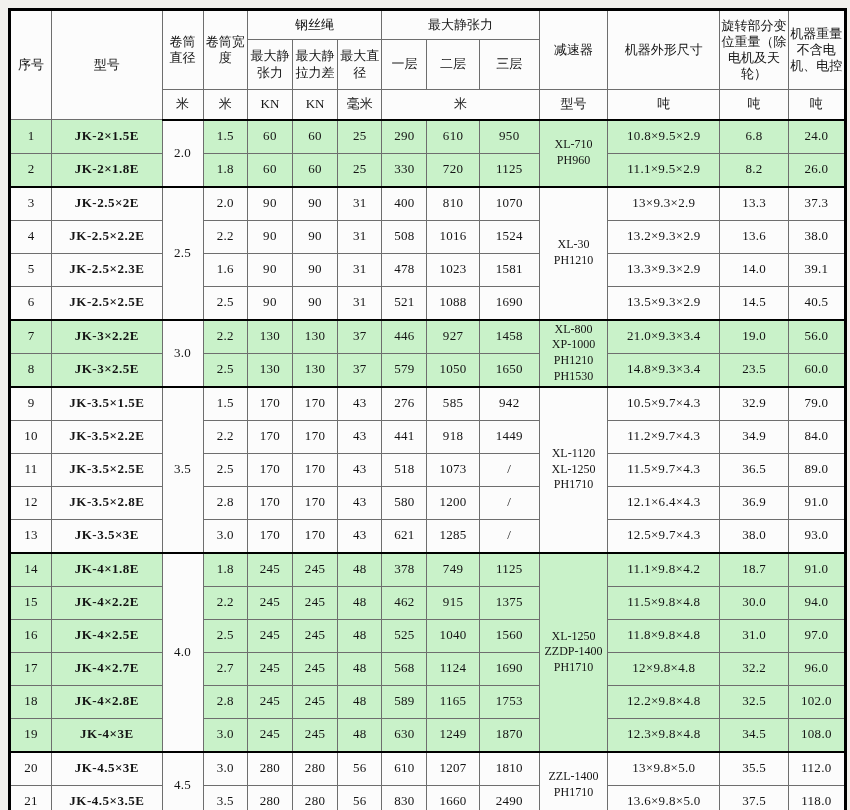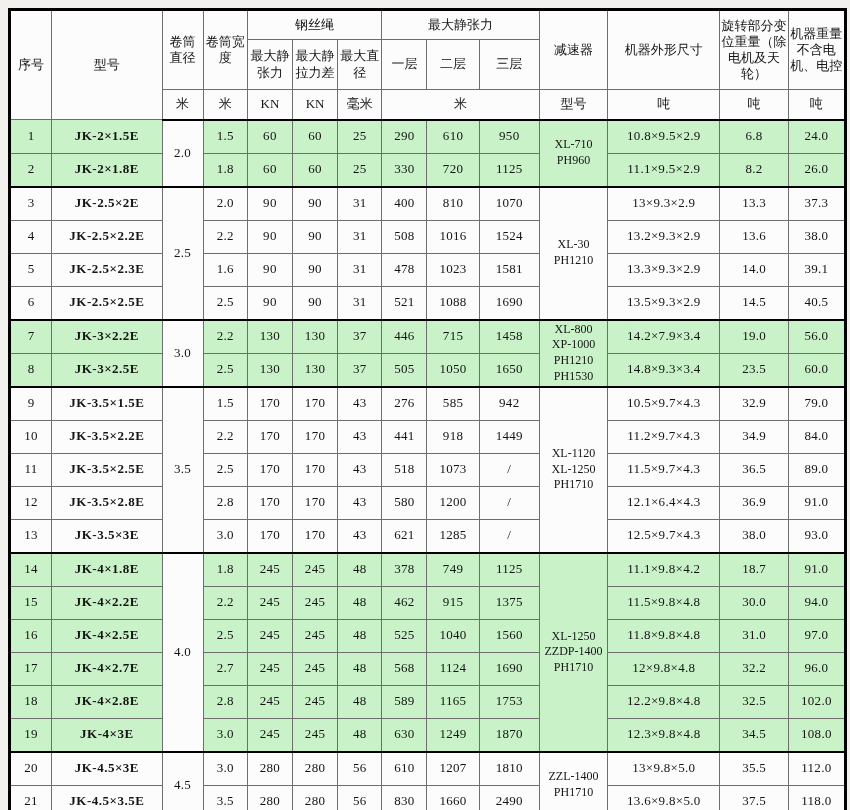--- a/index.html
+++ b/index.html
@@ -195,38 +195,38 @@
         </tr>
         <tr class="hl heavy">
           <td>7</td>
           <td class="model-cell">JK-3×2.2E</td>
           <td class="drum" rowspan="2">3.0</td>
           <td>2.2</td>
           <td>130</td>
           <td>130</td>
           <td>37</td>
           <td>446</td>
-          <td>715</td>
+          <td>927</td>
           <td>1458</td>
           <td class="reducer" rowspan="2">XL-800
 XP-1000
 PH1210
 PH1530</td>
-          <td>14.2×7.9×3.4</td>
+          <td>21.0×9.3×3.4</td>
           <td>19.0</td>
           <td>56.0</td>
         </tr>
         <tr class="hl">
           <td>8</td>
           <td class="model-cell">JK-3×2.5E</td>
           <td>2.5</td>
           <td>130</td>
           <td>130</td>
           <td>37</td>
-          <td>505</td>
+          <td>579</td>
           <td>1050</td>
           <td>1650</td>
           <td>14.8×9.3×3.4</td>
           <td>23.5</td>
           <td>60.0</td>
         </tr>
         <tr class="heavy">
           <td>9</td>
           <td class="model-cell">JK-3.5×1.5E</td>
           <td class="drum" rowspan="5">3.5</td>

